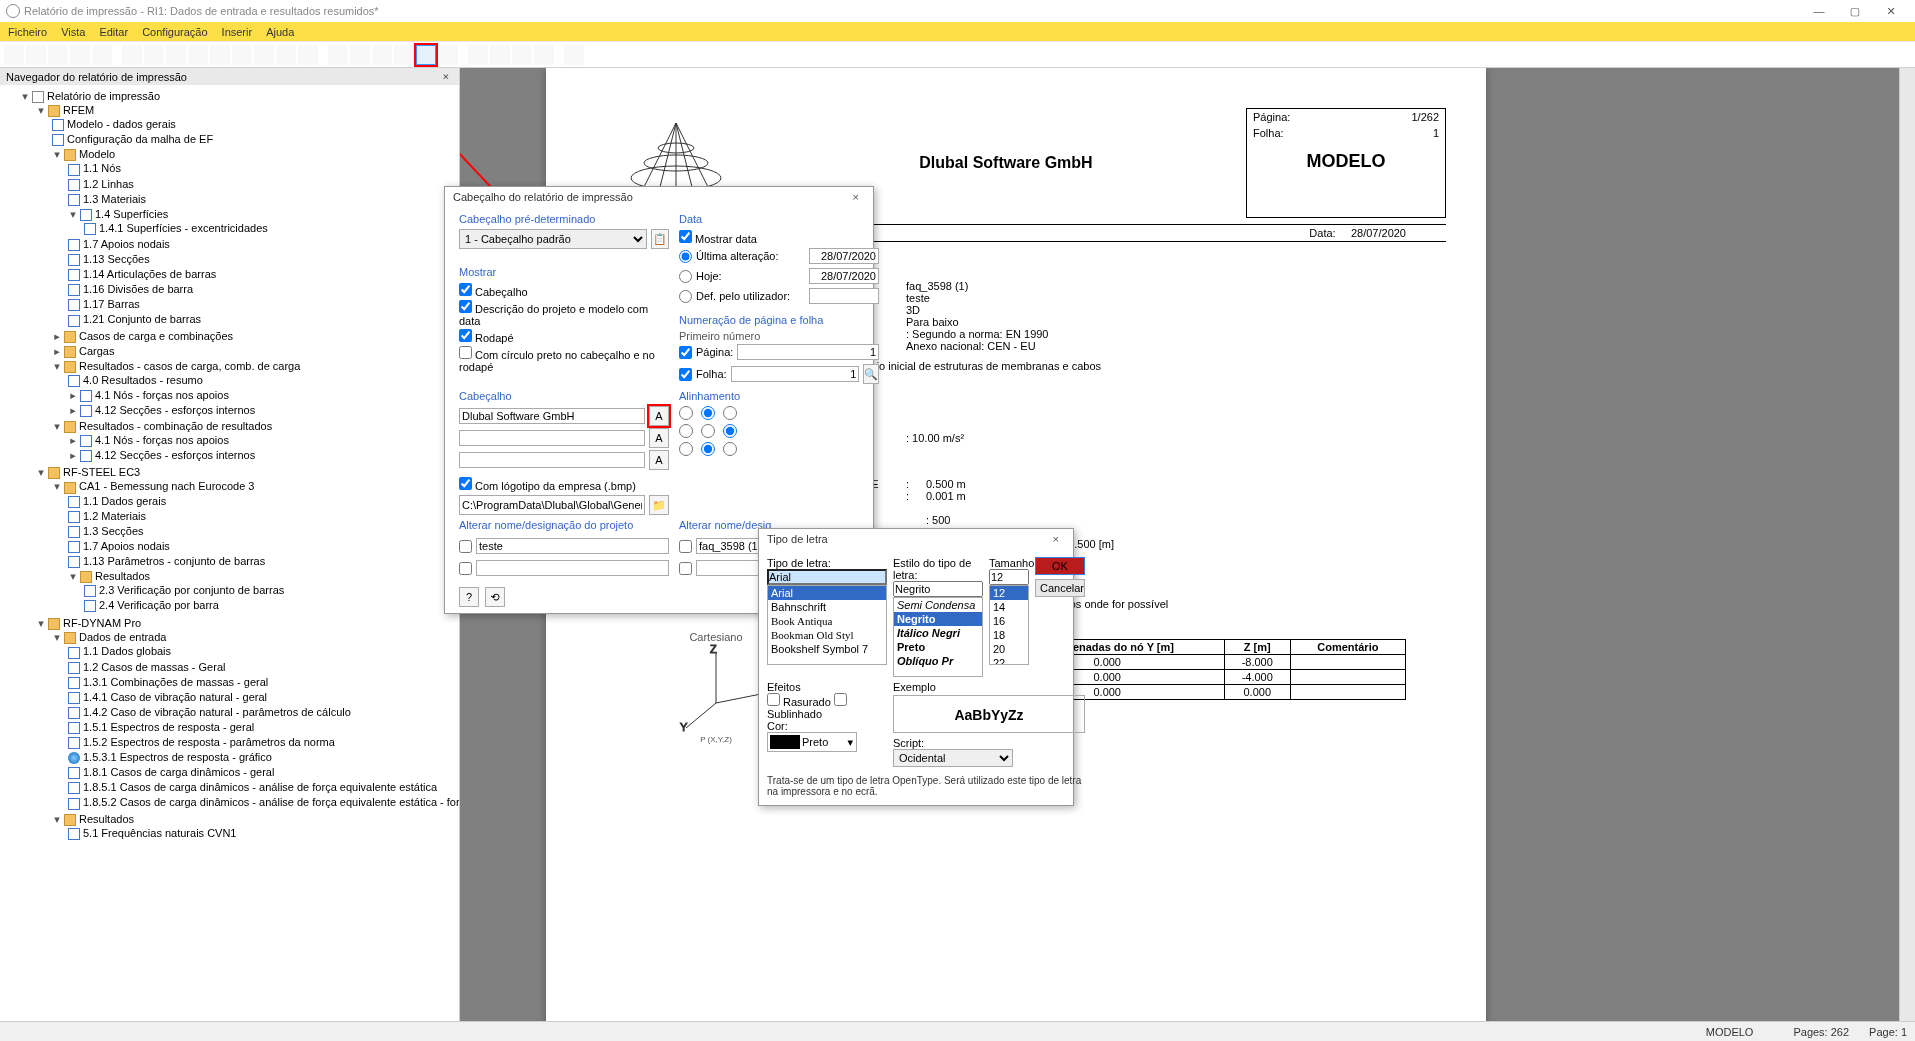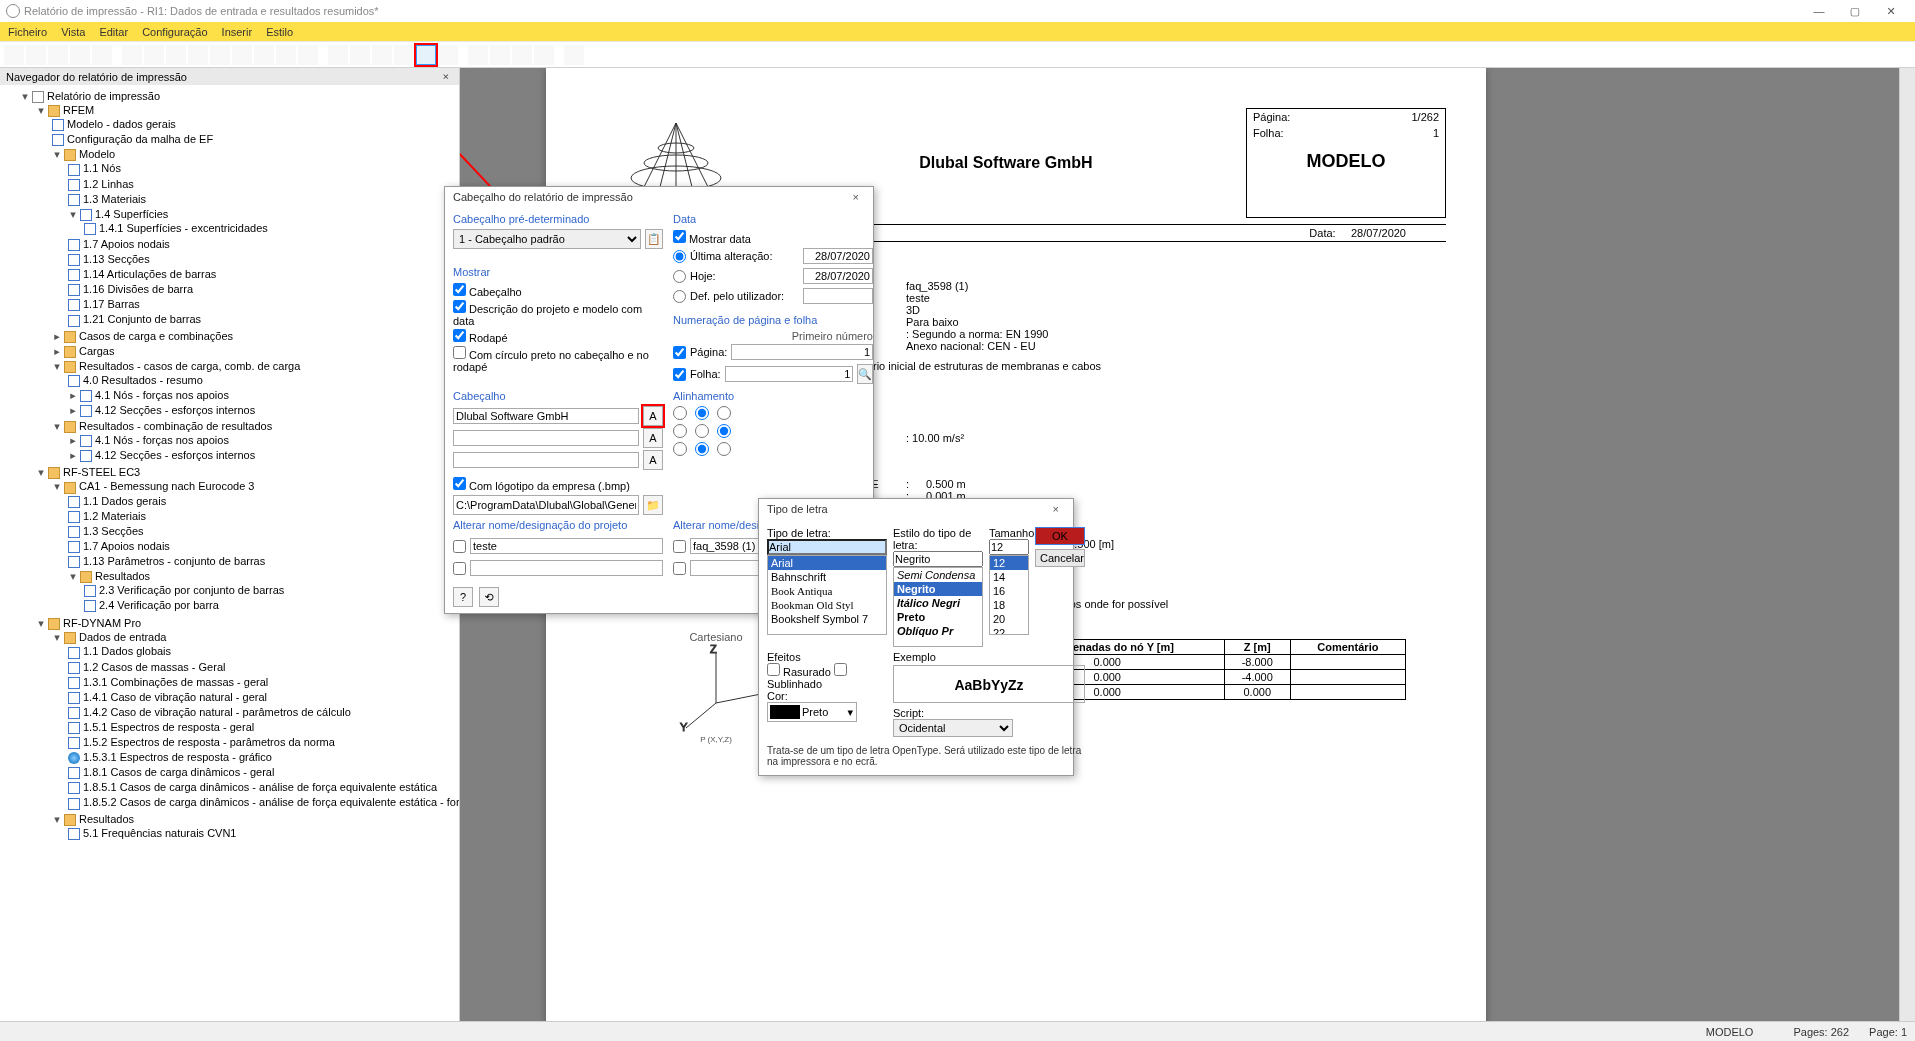--- a/index.html
+++ b/index.html
@@ -44,42 +44,42 @@
 .paper .content .row .c1{width:230px;}
 .paper .content .row .c2{width:50px;}
 .paper .content .row .c3{flex:1;}
 .paper table{border-collapse:collapse;width:100%;margin-top:8px;font-size:10px;}
 .paper table th,.paper table td{border:1px solid #000;padding:1px 4px;text-align:center;}
 
 .dialog{position:absolute;background:#fff;border:1px solid #999;box-shadow:2px 2px 8px rgba(0,0,0,.3);}
 .dialog .dtitle{background:#fff;padding:4px 8px;display:flex;align-items:center;color:#333;}
 .dialog .dtitle .x{margin-left:auto;color:#555;padding:0 6px;cursor:default;}
 #dlg-header{left:444px;top:186px;width:430px;}
-#dlg-header .body{padding:6px 8px;display:grid;grid-template-columns:210px 200px;gap:4px 10px;}
+#dlg-header .body{padding:6px 8px;display:grid;grid-template-columns:210px 200px;gap:4px 10px;margin-left:6px;}
 .gbox{border:none;}
 .gbox .gtitle{color:#3366cc;font-size:11px;margin-bottom:4px;}
 .gbox label{display:block;padding:1px 0;}
 .gbox input[type=text]{width:100%;border:1px solid #aaa;padding:1px 2px;font-size:11px;}
 select{width:100%;border:1px solid #aaa;padding:1px;font-size:11px;}
 .smallbtn{width:20px;height:20px;border:1px solid #aaa;background:#f5f5f5;display:inline-block;vertical-align:middle;text-align:center;line-height:18px;}
 .radio-row{display:flex;align-items:center;gap:4px;padding:2px 0;}
 .radio-row .lbl{flex:1;}
 .radio-row .num{width:50px;border:1px solid #aaa;text-align:right;padding:1px 3px;}
 .align-grid{display:grid;grid-template-columns:repeat(3,18px);gap:4px;}
 .align-grid .r{width:14px;height:14px;}
 .hdrinput{display:flex;align-items:center;gap:4px;margin:2px 0;}
 .hdrinput input{flex:1;}
 .hl-red{outline:2px solid red;outline-offset:0;}
 #dlg-header .footer{grid-column:1/3;display:flex;gap:6px;padding-top:4px;}
 .logopath{display:flex;gap:4px;margin-top:2px;}
 .logopath input{flex:1;}
 .changebox{display:flex;align-items:center;gap:4px;padding:3px 0;}
 .changebox input[type=text]{flex:1;}
 
-#dlg-font{left:758px;top:498px;width:316px;}
+#dlg-font{left:758px;top:528px;width:316px;}
 #dlg-font .body{padding:8px;display:grid;grid-template-columns:120px 90px 40px 50px;gap:4px 6px;}
 #dlg-font .listbox{border:1px solid #aaa;height:80px;overflow:auto;}
 #dlg-font .listbox div{padding:1px 3px;cursor:default;}
 #dlg-font .listbox .sel{background:#316ac5;color:#fff;}
 #dlg-font .effects{grid-column:1/2;}
 #dlg-font .example{grid-column:2/5;}
 #dlg-font .example .box{border:1px solid #aaa;height:38px;text-align:center;line-height:38px;font-size:14px;margin:2px 0 4px;}
 #dlg-font .note{grid-column:1/5;font-size:10px;color:#333;padding-top:4px;}
 #dlg-font .btns{grid-column:4/5;display:flex;flex-direction:column;gap:4px;}
 #dlg-font button{border:1px solid #aaa;background:#e8e8e8;padding:2px 4px;}
@@ -101,21 +101,21 @@
   <span class="winbtn">▢</span>
   <span class="winbtn">✕</span>
 </div>
 
 <div class="menubar">
   <span>Ficheiro</span>
   <span>Vista</span>
   <span>Editar</span>
   <span>Configuração</span>
   <span>Inserir</span>
-  <span>Estilo</span>
+  <span>Ajuda</span>
 </div>
 
 <div class="toolbar">
   <span class="tbtn"></span>
   <span class="tbtn"></span>
   <span class="tbtn"></span>
   <span class="tbtn"></span>
   <span class="tbtn"></span>
   <span style="width:6px"></span>
   <span class="tbtn"></span>
@@ -483,21 +483,21 @@
           <input type="radio" style="">
           <span class="lbl">Hoje:</span>
           <input class="num" type="text" style="width: 70px;" value="28/07/2020">
         </div>
       <div class="radio-row">
           <input type="radio" style="">
           <span class="lbl">Def. pelo utilizador:</span>
           <input class="num" type="text" style="width: 70px;">
         </div>
       <div class="gtitle" style="margin-top:8px">Numeração de página e folha</div>
-      <div style="text-align:right;color:#555">Primeiro número</div>
+      <div style="text-align:left;color:#555">Primeiro número</div>
       <div class="radio-row">
           <input type="checkbox" checked="" style="">
           <span class="lbl">Página:</span>
           <input class="num" type="text" value="1" style="">
         </div>
       <div class="radio-row">
           <input type="checkbox" checked="" style="">
           <span class="lbl">Folha:</span>
           <input class="num" type="text" value="1" style="">
           <span class="smallbtn">🔍</span>

